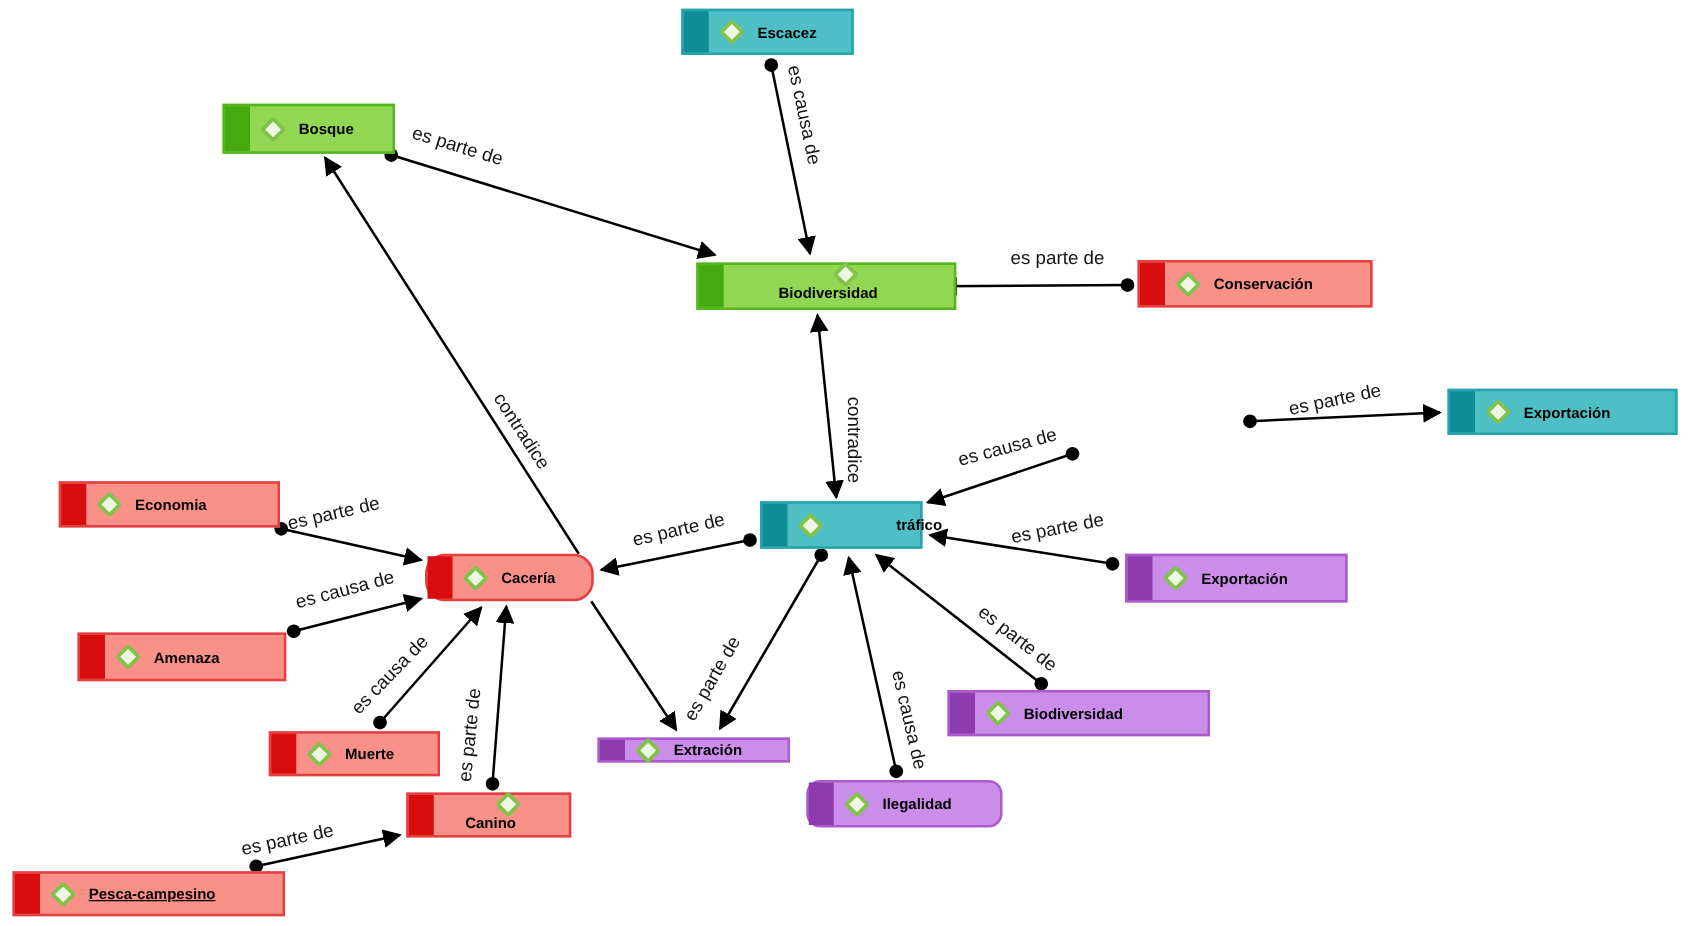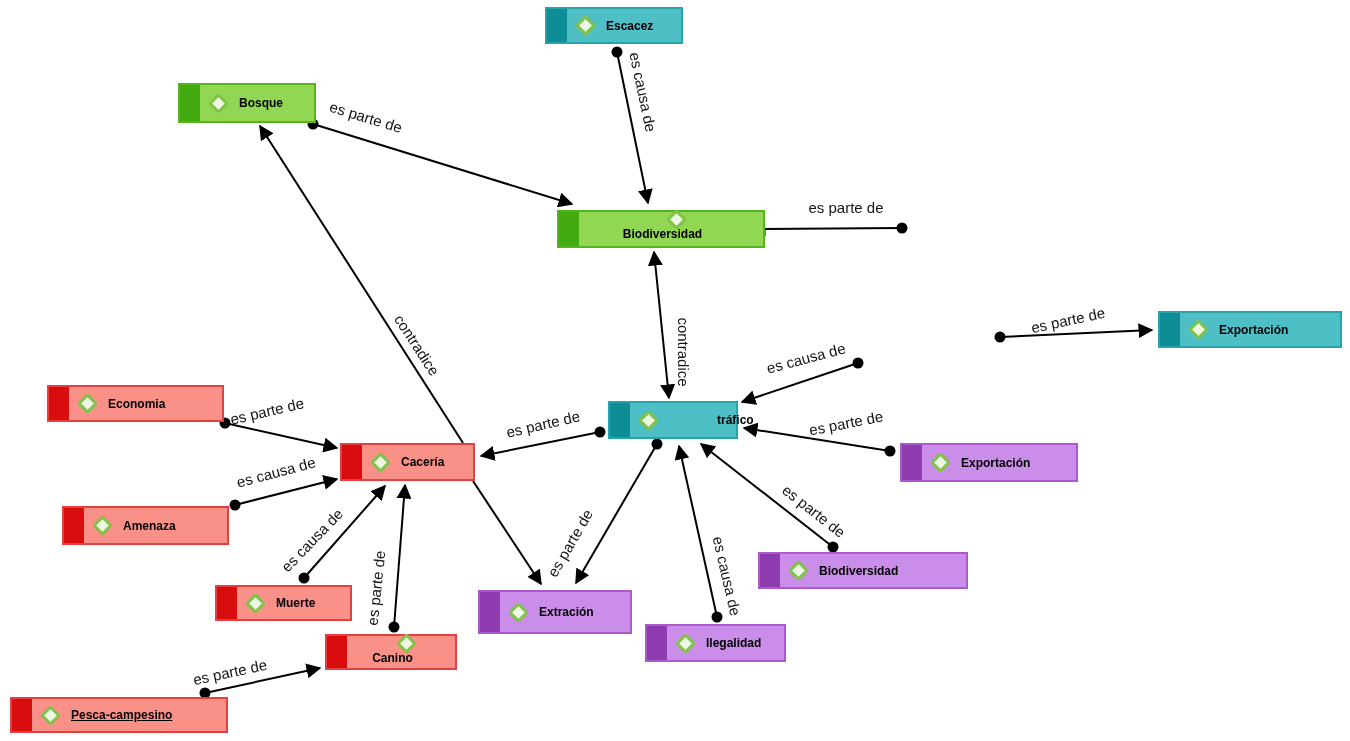--- a/index.html
+++ b/index.html
@@ -97,41 +97,46 @@
     <div class="node" style="left: 178px; top: 83px; width: 138px; height: 40px; background: rgb(146, 215, 84); border-color: rgb(84, 181, 28);">
       <span class="node-stripe" style="background: rgb(67, 170, 16);"></span>
       <span class="diamond" style="background: rgb(237, 247, 227); border-color: rgb(130, 194, 75);"></span>
       <span class="node-label">Bosque</span>
     </div>
     <div class="node" style="left: 557px; top: 210px; width: 208px; height: 38px; background: rgb(146, 215, 84); border-color: rgb(84, 181, 28); flex-direction: column;">
       <span class="node-stripe" style="background: rgb(67, 170, 16);"></span>
       <span class="diamond" style="background: rgb(237, 247, 227); border-color: rgb(130, 194, 75);"></span>
       <span class="node-label">Biodiversidad</span>
     </div>
+    <div class="node" style="left: 910px; top: 208px; width: 188px; height: 38px; background: rgb(250, 145, 136); border-color: rgb(227, 65, 65);">
+      <span class="node-stripe" style="background: rgb(217, 13, 13);"></span>
+      <span class="diamond" style="background: rgb(237, 247, 227); border-color: rgb(130, 194, 75);"></span>
+      <span class="node-label">Conservación</span>
+    </div>
     <div class="node" style="left: 1158px; top: 311px; width: 184px; height: 37px; background: rgb(79, 191, 198); border-color: rgb(39, 163, 173);">
       <span class="node-stripe" style="background: rgb(14, 141, 150);"></span>
       <span class="diamond" style="background: rgb(237, 247, 227); border-color: rgb(130, 194, 75);"></span>
       <span class="node-label">Exportación</span>
     </div>
     <div class="node" style="left: 608px; top: 401px; width: 130px; height: 38px; background: rgb(79, 191, 198); border-color: rgb(39, 163, 173); gap: 48px;">
       <span class="node-stripe" style="background: rgb(14, 141, 150);"></span>
       <span class="diamond" style="background: rgb(237, 247, 227); border-color: rgb(130, 194, 75);"></span>
       <span class="node-label">tráfico</span>
     </div>
     <div class="node" style="left: 900px; top: 443px; width: 178px; height: 39px; background: rgb(202, 141, 233); border-color: rgb(171, 90, 205);">
       <span class="node-stripe" style="background: rgb(143, 59, 176);"></span>
       <span class="diamond" style="background: rgb(237, 247, 227); border-color: rgb(130, 194, 75);"></span>
       <span class="node-label">Exportación</span>
     </div>
     <div class="node" style="left: 47px; top: 385px; width: 177px; height: 37px; background: rgb(250, 145, 136); border-color: rgb(227, 65, 65);">
       <span class="node-stripe" style="background: rgb(217, 13, 13);"></span>
       <span class="diamond" style="background: rgb(237, 247, 227); border-color: rgb(130, 194, 75);"></span>
       <span class="node-label">Economia</span>
     </div>
-    <div class="node" style="left: 340px; top: 443px; width: 135px; height: 38px; background: rgb(250, 145, 136); border-color: rgb(227, 65, 65);">
+    <div class="node" style="left: 340px; top: 443px; width: 135px; height: 38px; background: rgb(250, 145, 136); border-color: rgb(227, 65, 65); border-radius: 16px;">
       <span class="node-stripe" style="background: rgb(217, 13, 13);"></span>
       <span class="diamond" style="background: rgb(237, 247, 227); border-color: rgb(130, 194, 75);"></span>
       <span class="node-label">Cacería</span>
     </div>
     <div class="node" style="left: 62px; top: 506px; width: 167px; height: 39px; background: rgb(250, 145, 136); border-color: rgb(227, 65, 65);">
       <span class="node-stripe" style="background: rgb(217, 13, 13);"></span>
       <span class="diamond" style="background: rgb(237, 247, 227); border-color: rgb(130, 194, 75);"></span>
       <span class="node-label">Amenaza</span>
     </div>
     <div class="node" style="left: 215px; top: 585px; width: 137px; height: 36px; background: rgb(250, 145, 136); border-color: rgb(227, 65, 65);">
@@ -142,26 +147,26 @@
     <div class="node" style="left: 325px; top: 634px; width: 132px; height: 36px; background: rgb(250, 145, 136); border-color: rgb(227, 65, 65); flex-direction: column;">
       <span class="node-stripe" style="background: rgb(217, 13, 13);"></span>
       <span class="diamond" style="background: rgb(237, 247, 227); border-color: rgb(130, 194, 75);"></span>
       <span class="node-label">Canino</span>
     </div>
     <div class="node" style="left: 10px; top: 697px; width: 218px; height: 36px; background: rgb(250, 145, 136); border-color: rgb(227, 65, 65); text-decoration: underline;">
       <span class="node-stripe" style="background: rgb(217, 13, 13);"></span>
       <span class="diamond" style="background: rgb(237, 247, 227); border-color: rgb(130, 194, 75);"></span>
       <span class="node-label">Pesca-campesino</span>
     </div>
-    <div class="node" style="left: 478px; top: 590px; width: 154px; height: 44px; background: rgb(202, 141, 233); border-color: rgb(171, 90, 205);">
+    <div class="node" style="left: 478px; top: 590px; width: 154px; height: 20px; background: rgb(202, 141, 233); border-color: rgb(171, 90, 205);">
       <span class="node-stripe" style="background: rgb(143, 59, 176);"></span>
       <span class="diamond" style="background: rgb(237, 247, 227); border-color: rgb(130, 194, 75);"></span>
       <span class="node-label">Extración</span>
     </div>
-    <div class="node" style="left: 645px; top: 624px; width: 141px; height: 38px; background: rgb(202, 141, 233); border-color: rgb(171, 90, 205);">
+    <div class="node" style="left: 645px; top: 624px; width: 157px; height: 38px; background: rgb(202, 141, 233); border-color: rgb(171, 90, 205); border-radius: 11px;">
       <span class="node-stripe" style="background: rgb(143, 59, 176);"></span>
       <span class="diamond" style="background: rgb(237, 247, 227); border-color: rgb(130, 194, 75);"></span>
       <span class="node-label">Ilegalidad</span>
     </div>
     <div class="node" style="left: 758px; top: 552px; width: 210px; height: 37px; background: rgb(202, 141, 233); border-color: rgb(171, 90, 205);">
       <span class="node-stripe" style="background: rgb(143, 59, 176);"></span>
       <span class="diamond" style="background: rgb(237, 247, 227); border-color: rgb(130, 194, 75);"></span>
       <span class="node-label">Biodiversidad</span>
     </div>
   </div>

